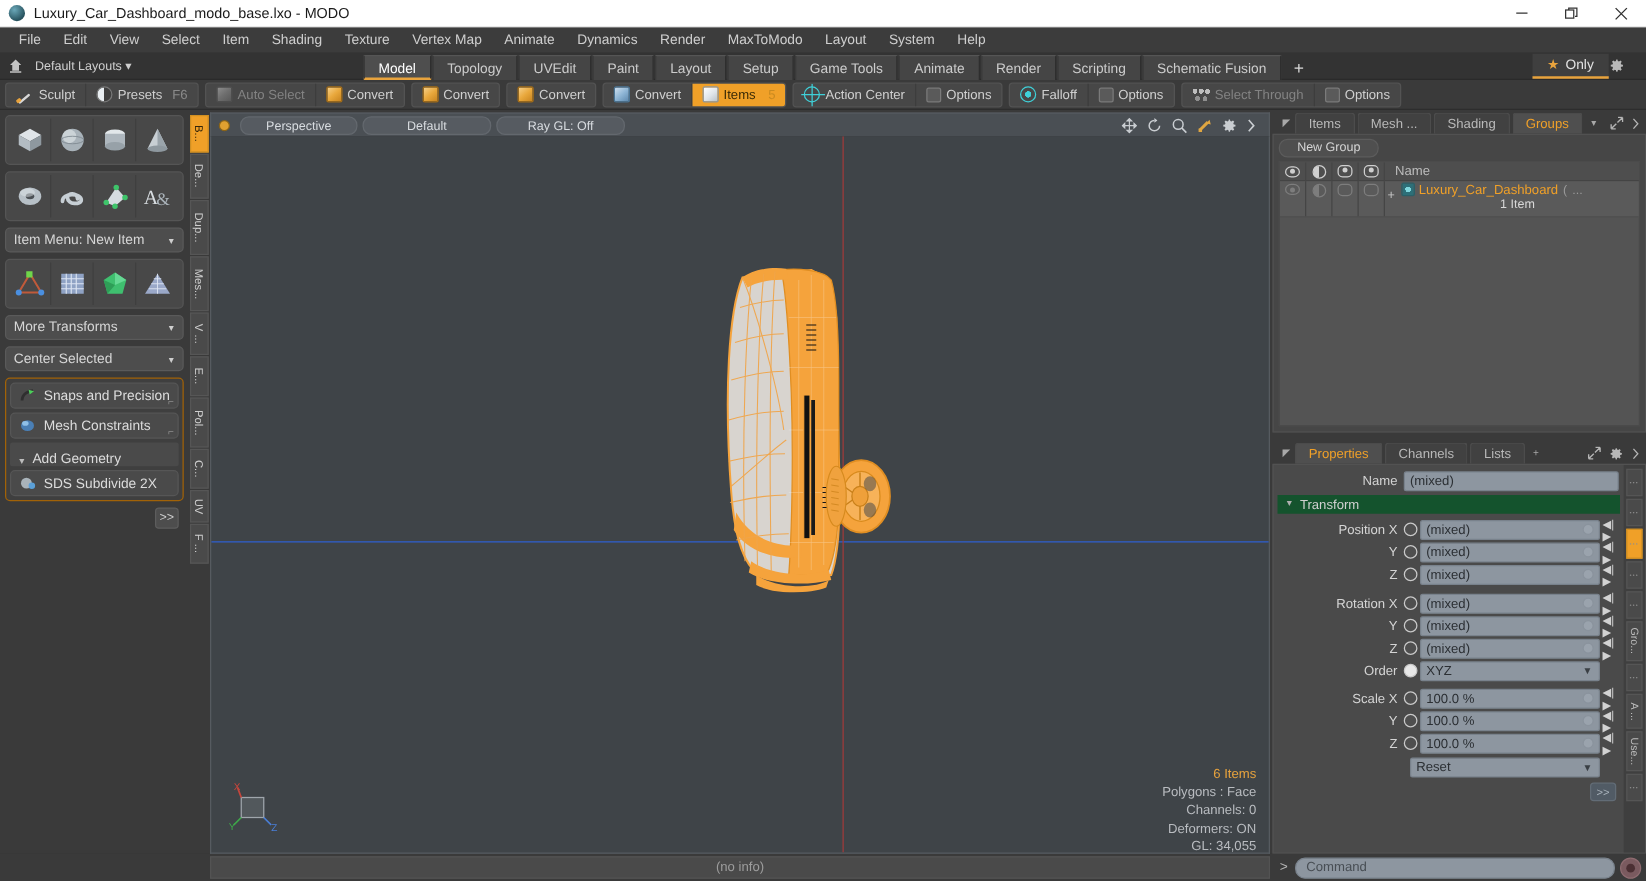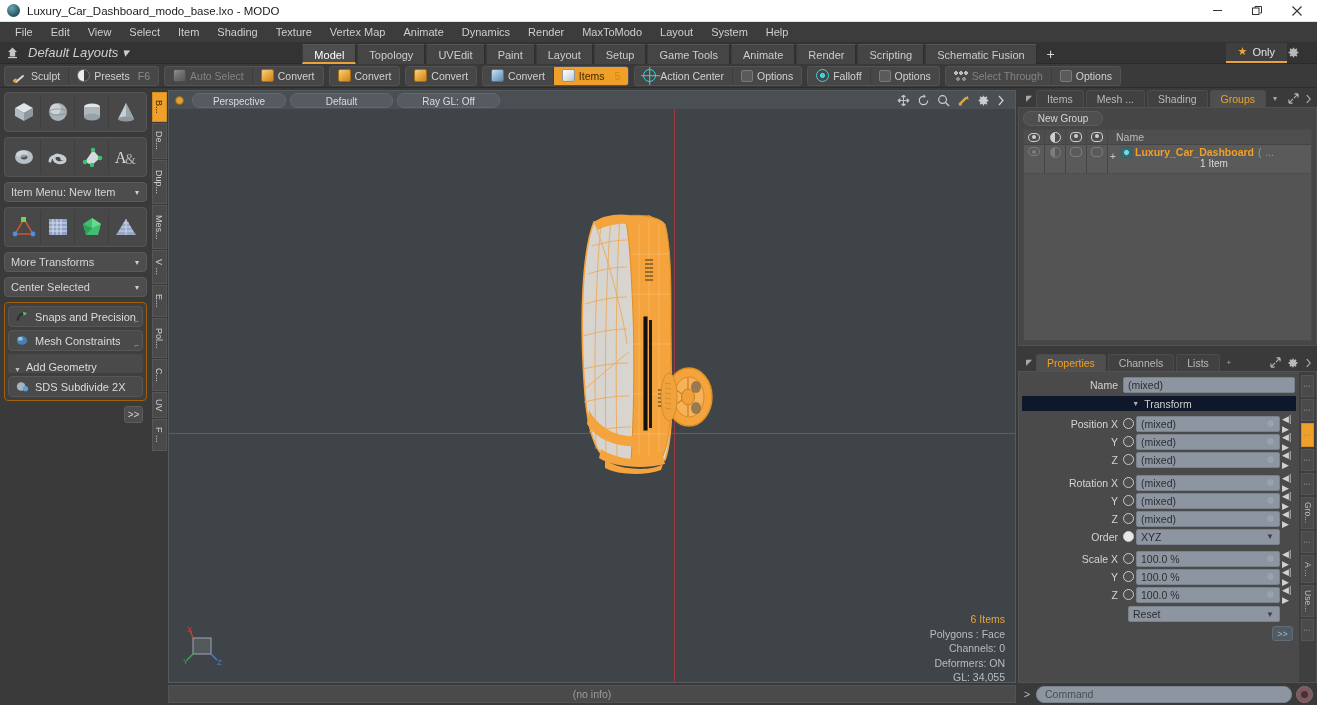--- a/index.html
+++ b/index.html
@@ -43,21 +43,21 @@
 
   
   .layoutbar {
     height: 22px; background: #333333; display: flex; align-items: center; flex: 0 0 22px;
     border-bottom: 1px solid #2a2a2a;
   }
   .lb-home {
     width: 24px; height: 22px; display: flex; align-items: center; justify-content: center; color: #c0c0c0;
   }
   .lb-layouts {
-    font-size: 13px; color: #cfcfcf; padding: 0 12px 0 4px; white-space: nowrap; font-style: italic;
+    font-size: 10px; color: #cfcfcf; padding: 0 12px 0 4px; white-space: nowrap;
   }
   .lb-spacer { flex: 1 1 auto; }
   .lb-tabs { display: flex; align-items: flex-end; height: 22px; }
   .lb-tab {
     height: 20px; line-height: 20px; padding: 0 11px; font-size: 11px; color: #cccccc;
     background: #454545; margin-right: 1px; border-top: 1px solid #555;
     border-left: 1px solid #3a3a3a; border-right: 1px solid #2e2e2e;
   }
   .lb-tab.active { background: #4e4e4e; color: #ffffff; border-bottom: 2px solid #e8a33d; }
   .lb-plus { width: 26px; text-align: center; font-size: 14px; color: #d8d8d8; line-height: 20px; }
@@ -211,21 +211,21 @@
     border-radius: 7px; font-size: 10px; color: #d5d5d5; text-align: center; line-height: 14px;
   }
   .tree { background: #545454; border: 1px solid #4a4a4a; margin: 0 4px 4px 4px; height: 212px; position: relative; }
   .tree-hdr { display: flex; height: 15px; background: #4e4e4e; border-bottom: 1px solid #444; align-items: center; }
   .tree-col { width: 21px; flex: 0 0 21px; display: flex; align-items: center; justify-content: center; border-right: 1px solid #454545; height: 15px;}
   .tree-name { flex: 1 1 auto; padding-left: 8px; font-size: 10.5px; color: #bdbdbd; }
   .tree-row { display: flex; min-height: 28px; background: #5a5a5a; border-bottom: 1px solid #4d4d4d; }
   .tree-row .tree-col { align-items: flex-start; padding-top: 2px; height: 28px; }
   .tree-row-main { flex: 1 1 auto; padding: 1px 4px 2px 2px; display:flex; }
   .tree-plus { color: #c9c9c9; font-size: 10px; width: 11px; padding-top: 5px;}
-  .tree-label { font-size: 10.5px; color: #f0a028; font-weight: bold; }
+  .tree-label { font-size: 10.5px; color: #f0a028; font-weight: normal; }
   .tree-sub { font-size: 10px; color: #d8d8d8; text-align: center; }
   .tree-itemicon {
     display:inline-block; width:11px; height:11px; border-radius: 2px;
     background: radial-gradient(circle at 50% 50%, #7fd6dd 0 35%, #2d6f78 36% 100%);
     border: 1px solid #2a6068; vertical-align: -2px; margin-right: 3px;
   }
   .tree-dots { color: #9a9a9a; font-size: 10px; margin-left: 4px;}
   .eye { width:12px;height:9px;border-radius:50%/60%;border:1.3px solid #cfcfcf;display:flex;align-items:center;justify-content:center; }
   .eye i { width:4px;height:4px;border-radius:50%;background:#cfcfcf;display:block; }
   .eye.dim { border-color:#7d7d7d; } .eye.dim i{ background:#7d7d7d; }
@@ -242,22 +242,22 @@
   .plab { width: 104px; flex: 0 0 104px; text-align: right; padding-right: 5px; font-size: 10.5px; color: #d4d4d4; }
   .pradio { width: 11px; height: 11px; border-radius: 50%; border: 1.4px solid #cacaca; background: #4f4f4f; flex: 0 0 11px; margin-right: 2px;}
   .pradio.filled { background: #e8e8e8; }
   .pfield {
     flex: 1 1 auto; height: 16px; background: #8d96a0; border: 1px solid #79828c; border-radius: 2px;
     display: flex; align-items: center; padding: 0 4px; font-size: 10.5px; color: #2b2f33; position: relative; min-width: 0;
   }
   .pfield .knob { position: absolute; right: 4px; width: 9px; height: 9px; border-radius: 50%; background: #9aa3ad; border:1px solid #8a939d;}
   .parrows { width: 13px; flex: 0 0 13px; display: flex; align-items: center; justify-content: center; color: #d2d2d2; font-size: 9px; margin-left: 2px;}
   .psect {
-    height: 15px; background: #0f172a; display: flex; align-items: center; gap: 5px;
-    padding-left: 6px; font-size: 10.5px; color: #d0d0d0; margin: 3px 3px 4px 3px; justify-content: center;
+    height: 15px; background: #14532d; display: flex; align-items: center; gap: 5px;
+    padding-left: 6px; font-size: 10.5px; color: #d0d0d0; margin: 3px 3px 4px 3px;
   }
   .psect .tri { font-size: 7px; color: #b0b0b0; }
   .pdd { flex: 1 1 auto; height: 16px; background: #8d96a0; border:1px solid #79828c; border-radius:2px;
          display:flex; align-items:center; padding:0 4px; font-size:10.5px; color:#2b2f33; position:relative;}
   .pdd .car { position:absolute; right:5px; font-size:8px; color:#3a3f44; }
   .preset-row { display:flex; padding: 2px 4px 0 109px; }
   .pmore { display:flex; justify-content:flex-end; padding: 4px 6px 0 0;}
   .pmore .btn { width: 21px; height: 15px; background:#515b65; border:1px solid #626c76; border-radius:3px; color:#aab4bd; font-size:9px; display:flex;align-items:center;justify-content:center;}
   .prop-vtabs { width: 17px; flex: 0 0 17px; background: #3f3f3f; display: flex; flex-direction: column; align-items: center; padding-top: 3px;}
   .pvtab {

